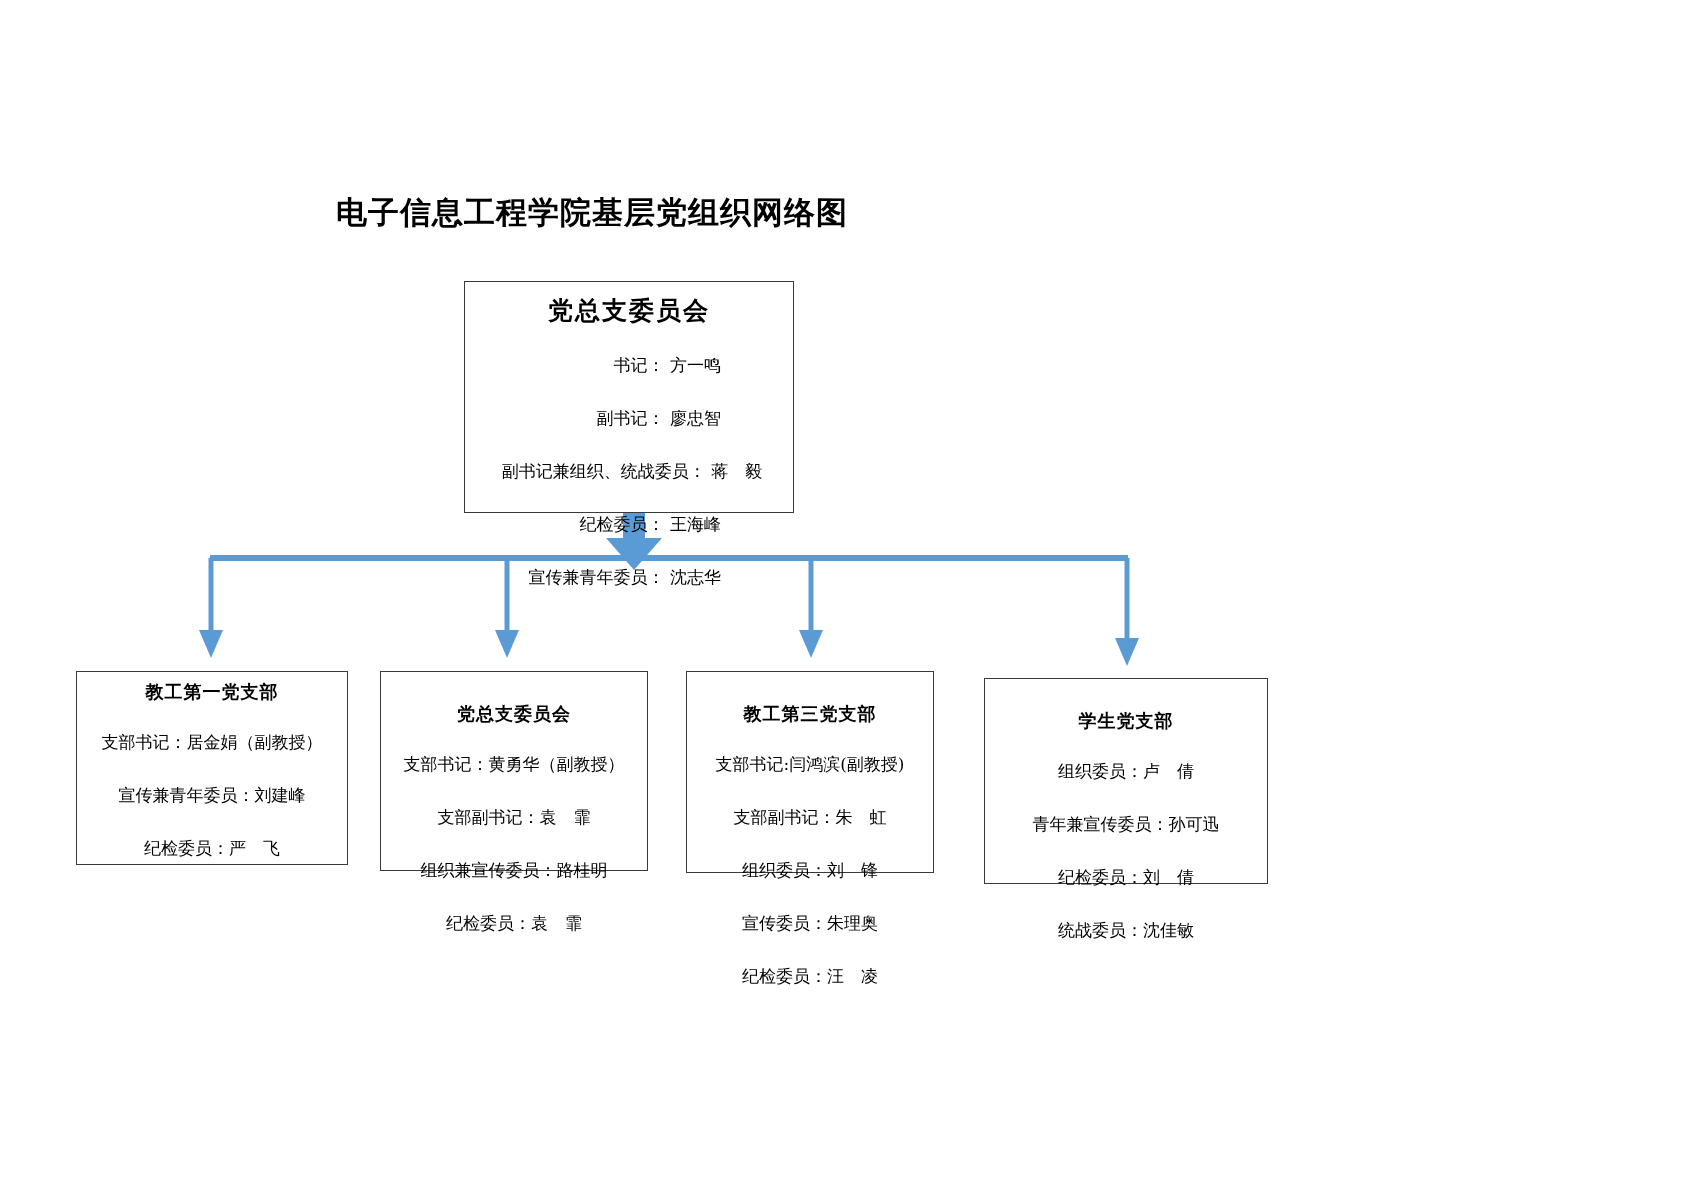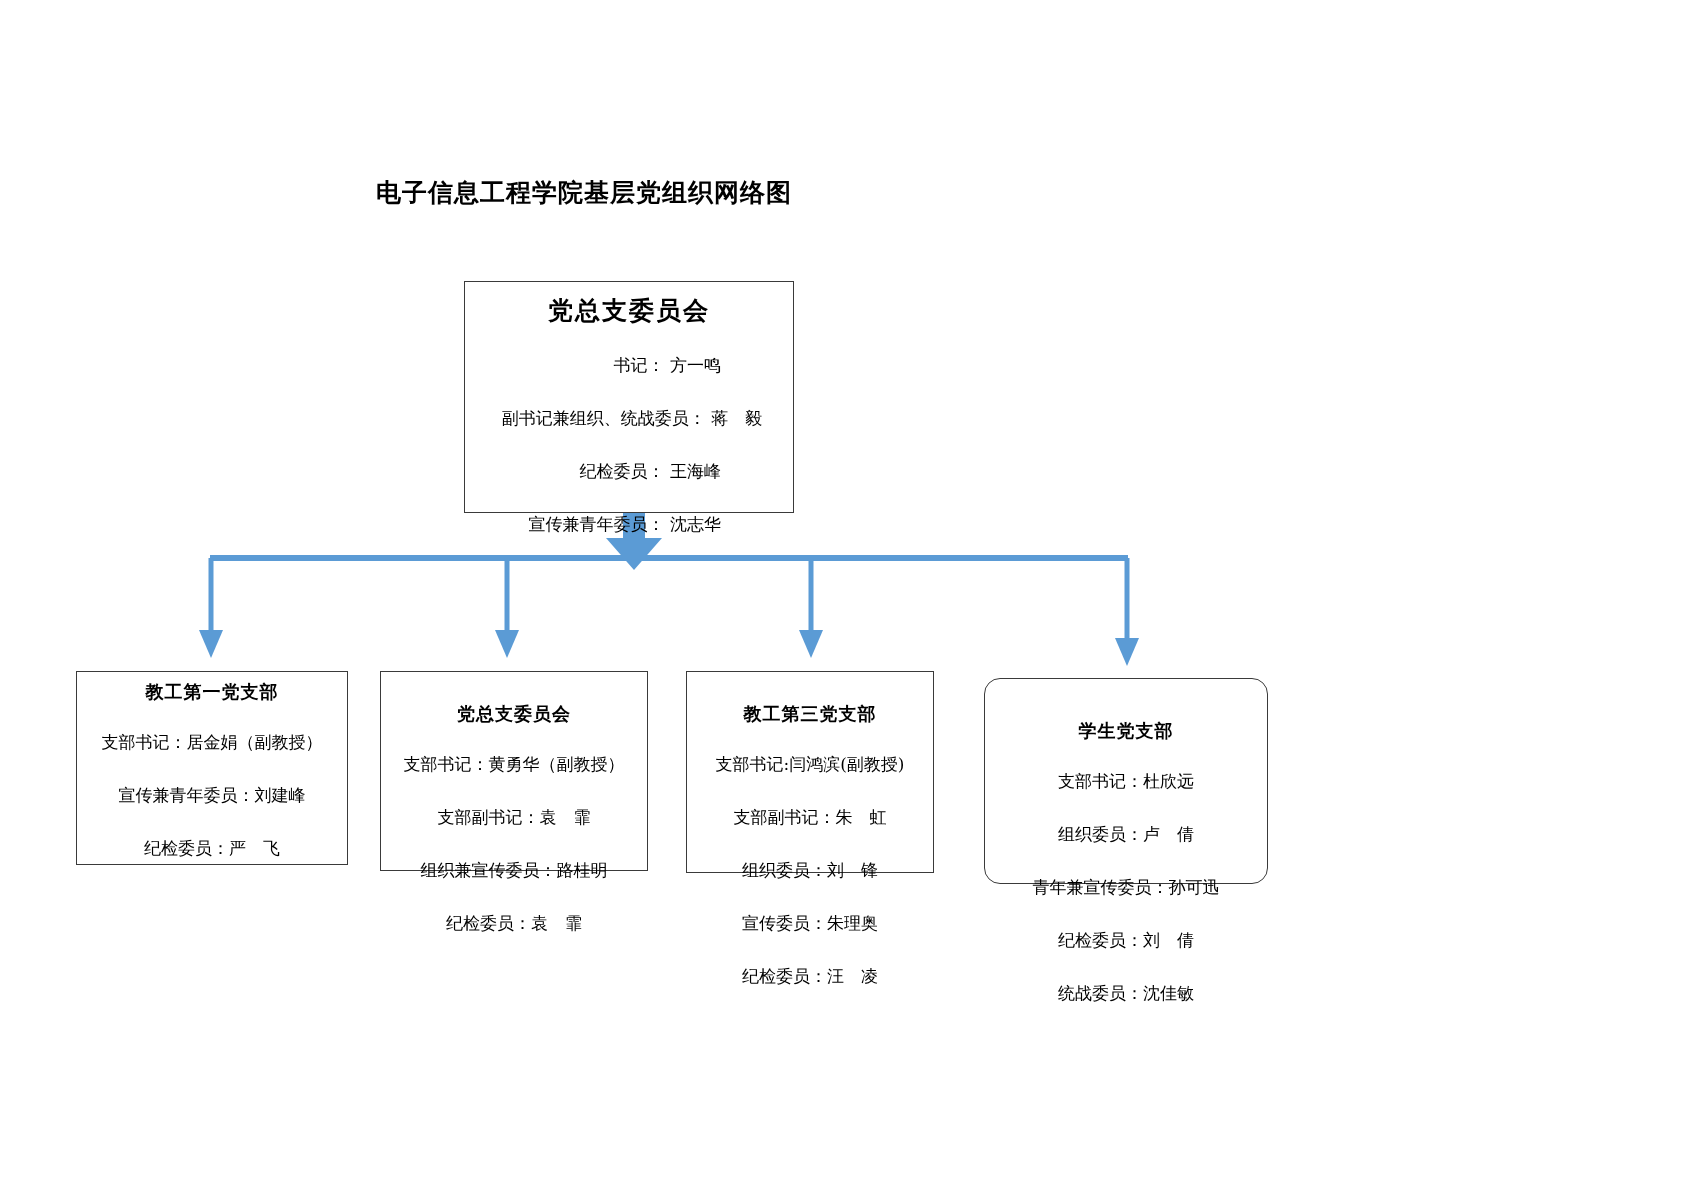--- a/index.html
+++ b/index.html
@@ -19,28 +19,27 @@
     position: absolute;
     left: 0; top: 0;
     width: 1684px;
     height: 1191px;
   }
 
   
   #chart-title {
     position: absolute;
     left: 336px;
-    top: 176px;
-    font-size: 25px;
+    top: 192px;
+    font-size: 31px;
     font-weight: 700;
     letter-spacing: 1px;
     color: #000000;
     white-space: nowrap;
     font-family: "DejaVu Sans", "Liberation Sans", sans-serif;
-    margin-left: 40px;
   }
 
   
   .node-box {
     position: absolute;
     box-sizing: border-box;
     border: 1.6px solid #3a3a3a;
     background: #ffffff;
   }
 
@@ -88,21 +87,21 @@
     margin-bottom: 4px;
   }
   .leaf-box .node-line {
     font-size: 17px;
     line-height: 29px;
   }
 
   #leaf-box-0 { left: 76px;  top: 671px; width: 272px; height: 194px; padding-top: 8px; }
   #leaf-box-1 { left: 380px; top: 671px; width: 268px; height: 200px; padding-top: 30px; }
   #leaf-box-2 { left: 686px; top: 671px; width: 248px; height: 202px; padding-top: 30px; }
-  #leaf-box-3 { left: 984px; top: 678px; width: 284px; height: 206px; padding-top: 40px; border-radius: 16px; }
+  #leaf-box-3 { left: 984px; top: 678px; width: 284px; height: 206px; padding-top: 30px; }
 
   
   #connectors {
     position: absolute;
     left: 0; top: 0;
     width: 1684px;
     height: 1191px;
     pointer-events: none;
   }
 </style>
@@ -139,20 +138,21 @@
       <line x1="1127" y1="558" x2="1127" y2="640" stroke="#5B9BD5" stroke-width="5"></line>
       <polygon points="1115,638 1139,638 1127,666" fill="#5B9BD5"></polygon>
     </g>
   </svg>
 
   <div id="chart-title">电子信息工程学院基层党组织网络图</div>
 
   <div class="node-box" id="root-box">
     <div class="node-title">党总支委员会</div>
     <div class="node-line">书记： 方一鸣</div>
+    <div class="node-line">副书记： 廖忠智</div>
     <div class="node-line wide">副书记兼组织、统战委员： 蒋　毅</div>
     <div class="node-line">纪检委员： 王海峰</div>
     <div class="node-line">宣传兼青年委员： 沈志华</div>
   </div>
 
   <div class="node-box leaf-box" id="leaf-box-0">
     <div class="node-title">教工第一党支部</div>
     <div class="node-line">支部书记：居金娟（副教授）</div>
     <div class="node-line">宣传兼青年委员：刘建峰</div>
     <div class="node-line">纪检委员：严　飞</div>
@@ -170,20 +170,19 @@
     <div class="node-title">教工第三党支部</div>
     <div class="node-line">支部书记:闫鸿滨(副教授)</div>
     <div class="node-line">支部副书记：朱　虹</div>
     <div class="node-line">组织委员：刘　锋</div>
     <div class="node-line">宣传委员：朱理奥</div>
     <div class="node-line">纪检委员：汪　凌</div>
   </div>
 
   <div class="node-box leaf-box" id="leaf-box-3">
     <div class="node-title">学生党支部</div>
-    <div class="node-line">支部书记：杜欣远</div>
     <div class="node-line">组织委员：卢　倩</div>
     <div class="node-line">青年兼宣传委员：孙可迅</div>
     <div class="node-line">纪检委员：刘　倩</div>
     <div class="node-line">统战委员：沈佳敏</div>
   </div>
 
 </div>
 
 </body></html>

